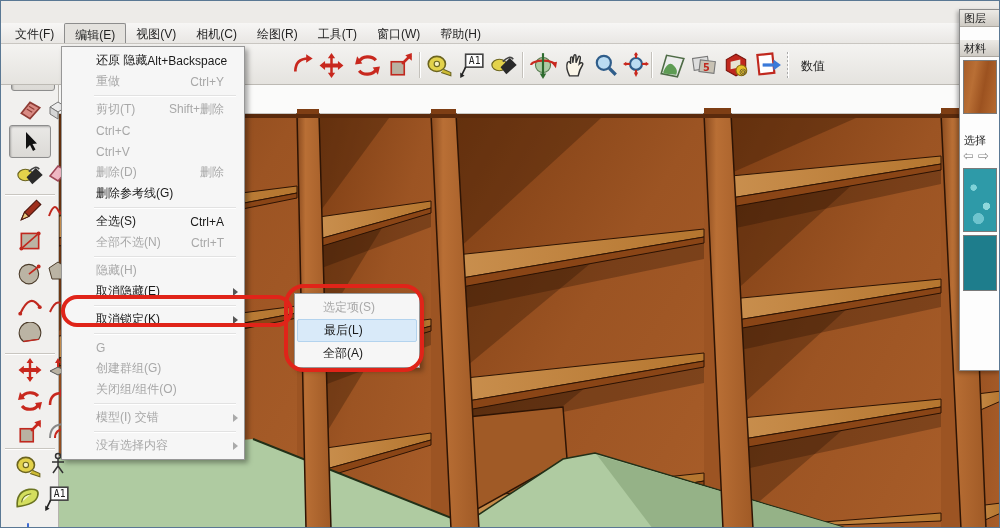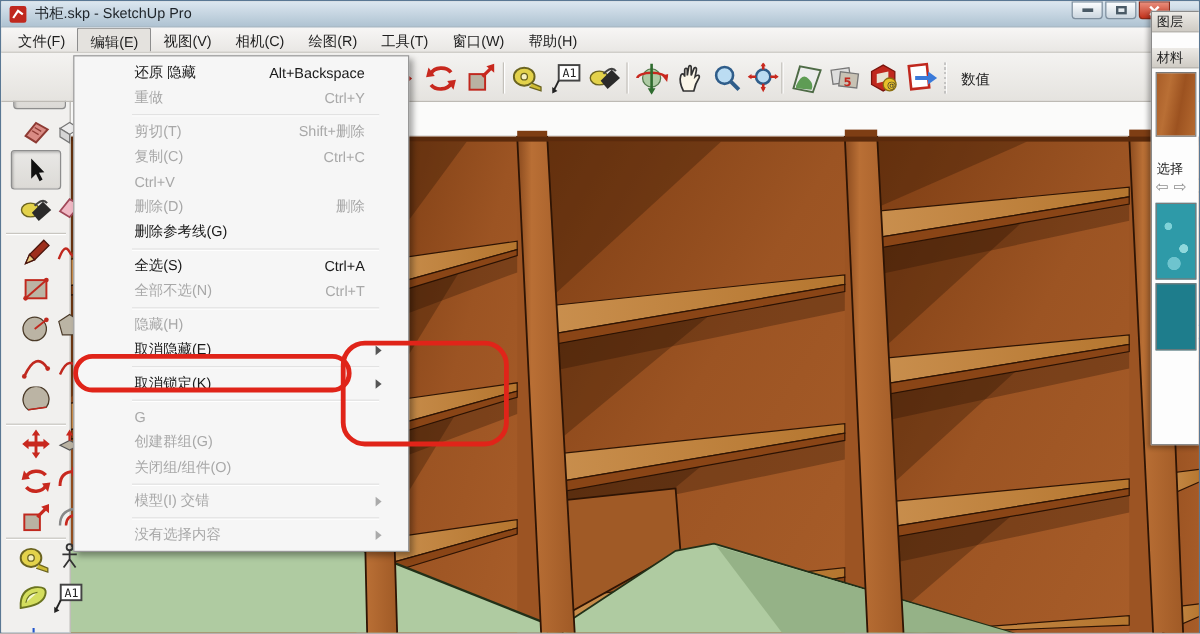--- a/index.html
+++ b/index.html
@@ -46,21 +46,21 @@
   .rp-bar { height:17px; background:linear-gradient(#ECEAE6,#CFCBC4); border-bottom:1px solid #ABA7A0; font-size:11px; color:#222; padding:1px 0 0 4px; }
   .rp-gap { height:13px; }
   .swatch { margin:3px; border:1px solid #7A7A7A; }
   #swatch-wood { height:54px; background:linear-gradient(100deg,#A85D28,#B96F35 30%,#9C5220 60%,#B56A30); }
   #rp-select { font-size:11px; color:#222; padding:3px 0 0 4px; height:18px; }
   #rp-arrows { font-size:13px; color:#8F8F8F; padding:0 0 2px 3px; letter-spacing:4px; }
   #swatch-water { height:64px; background:radial-gradient(circle at 30% 30%, #7FD2D8 6%, transparent 7%),radial-gradient(circle at 70% 60%, #8FD8DC 8%, transparent 9%),radial-gradient(circle at 45% 80%, #6EC4CE 10%, transparent 11%),#2E9AA8; }
   #swatch-teal { height:56px; background:#1E7D8C; }
 
   
-  #edit-menu { left:60px; top:45px; width:280px; background:#F6F6F6; border:1px solid #979797; box-shadow:3px 3px 5px rgba(0,0,0,.35); z-index:6; padding:3px 16px; }
+  #edit-menu { left:60px; top:45px; width:184px; background:#F6F6F6; border:1px solid #979797; box-shadow:3px 3px 5px rgba(0,0,0,.35); z-index:6; padding:3px 0; }
   .mi { height:21px; display:flex; align-items:center; font-size:12px; color:#1A1A1A; padding:0 6px 0 34px; position:relative; }
   .mi .ml { flex:1; white-space:nowrap; }
   .mi .ms { color:#1A1A1A; padding-right:14px; }
   .mi.disabled, .mi.disabled .ms { color:#A8A8A8;justify-content:space-between; }
   .mi .arrow { position:absolute; right:6px; top:7px; width:0; height:0; border-left:5px solid #555; border-top:4px solid transparent; border-bottom:4px solid transparent; }
   .mi.disabled .arrow { border-left-color:#AAA; }
   .msep { height:7px; display:flex; align-items:center; padding:0 8px 0 32px; }
   .msep div { width:100%; height:1px; background:#E2E2E2; box-shadow:0 1px 0 #fff; }
 
   
@@ -358,38 +358,20 @@
     <div class="pbtn" style="left:40px;top:439px;width:30px;height:30px;">
       <svg width="28" height="28" viewBox="0 0 26 26">
           <rect x="8" y="3" width="16" height="12" fill="#fff" stroke="#444" stroke-width="1.5"></rect>
           <text x="11" y="12.5" font-size="9" fill="#222" font-family="DejaVu Sans Mono, monospace">A1</text>
           <line x1="8" y1="15" x2="4" y2="23" stroke="#222" stroke-width="1.5"></line>
           <polygon points="3,25 3,20 7,23" fill="#222"></polygon>
         </svg>
     </div>
   </div>
 
-  <div id="titlebar" class="abs">
-    <svg width="16" height="16" viewBox="0 0 16 16">
-        <rect x="1" y="1" width="14" height="14" rx="2" fill="#C0281E"></rect>
-        <path d="M4,11 L8,5 L12,8" fill="none" stroke="#fff" stroke-width="1.8"></path>
-      </svg>
-    <span id="title-text">书柜.skp - SketchUp Pro</span>
-    <div style="position:absolute;right:26px;top:0;display:flex;gap:2px;">
-      <div class="winbtn">
-          <div class="glyph-bar"></div>
-        </div>
-      <div class="winbtn">
-          <div class="glyph-box"></div>
-        </div>
-      <div class="winbtn close">
-          <div class="glyph-x"></div>
-        </div>
-    </div>
-  </div>
 
   <div id="menubar" class="abs">
     <span class="mb-item">文件(F)</span>
     <span class="mb-item active">编辑(E)</span>
     <span class="mb-item">视图(V)</span>
     <span class="mb-item">相机(C)</span>
     <span class="mb-item">绘图(R)</span>
     <span class="mb-item">工具(T)</span>
     <span class="mb-item">窗口(W)</span>
     <span class="mb-item">帮助(H)</span>
@@ -526,21 +508,20 @@
         <span class="ms">Ctrl+Y</span>
       </div>
     <div class="msep">
         <div></div>
       </div>
     <div class="mi disabled">
         <span class="ml">剪切(T)</span>
         <span class="ms">Shift+删除</span>
       </div>
     <div class="mi disabled">
-        <span class="ml">复制(C)</span>
         <span class="ms">Ctrl+C</span>
       </div>
     <div class="mi disabled">
         <span class="ms">Ctrl+V</span>
       </div>
     <div class="mi disabled">
         <span class="ml">删除(D)</span>
         <span class="ms">删除</span>
       </div>
     <div class="mi">
@@ -599,20 +580,25 @@
       </div>
     <div class="msep">
         <div></div>
       </div>
     <div class="mi disabled">
         <span class="ml">没有选择内容</span>
         <span class="arrow"></span>
       </div>
   </div>
 
+  <div id="submenu" class="abs">
+    <div class="smi disabled">选定项(S)</div>
+    <div class="smi hl">最后(L)</div>
+    <div class="smi">全部(A)</div>
+  </div>
 
   <div id="annot-menu" class="annot"></div>
   <div id="annot-submenu" class="annot"></div>
 
   <div id="right-panel" class="abs">
     <div class="rp-bar">图层</div>
     <div class="rp-gap"></div>
     <div class="rp-bar">材料</div>
     <div class="swatch" id="swatch-wood"></div>
     <div class="rp-gap"></div>

